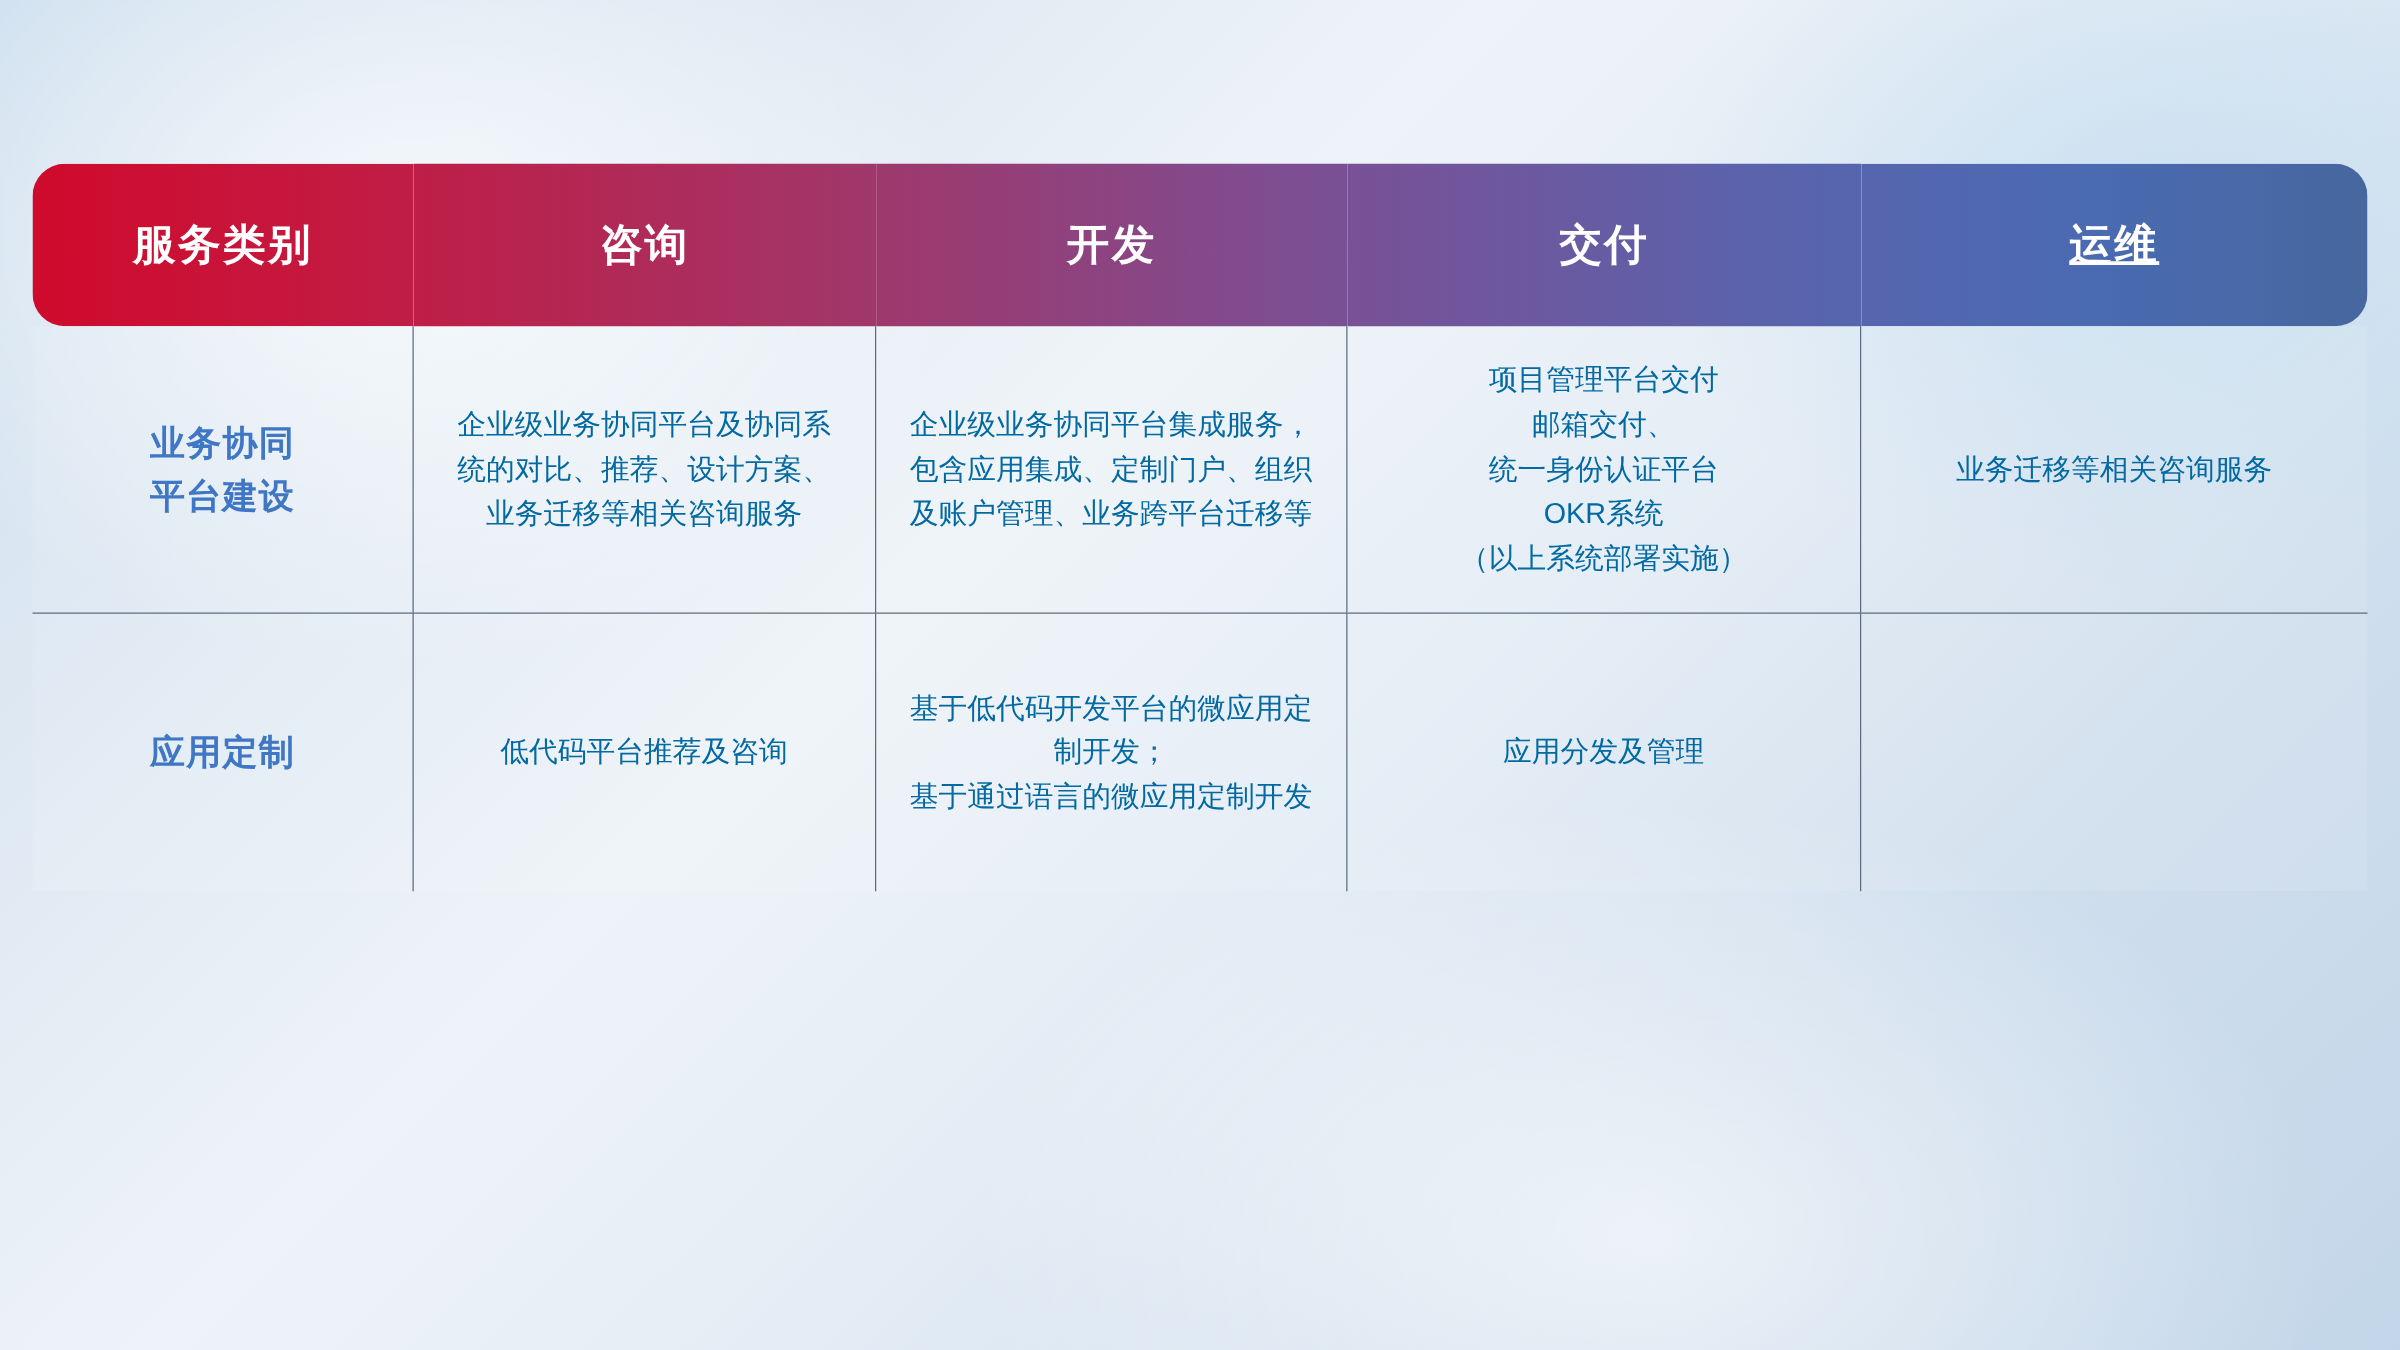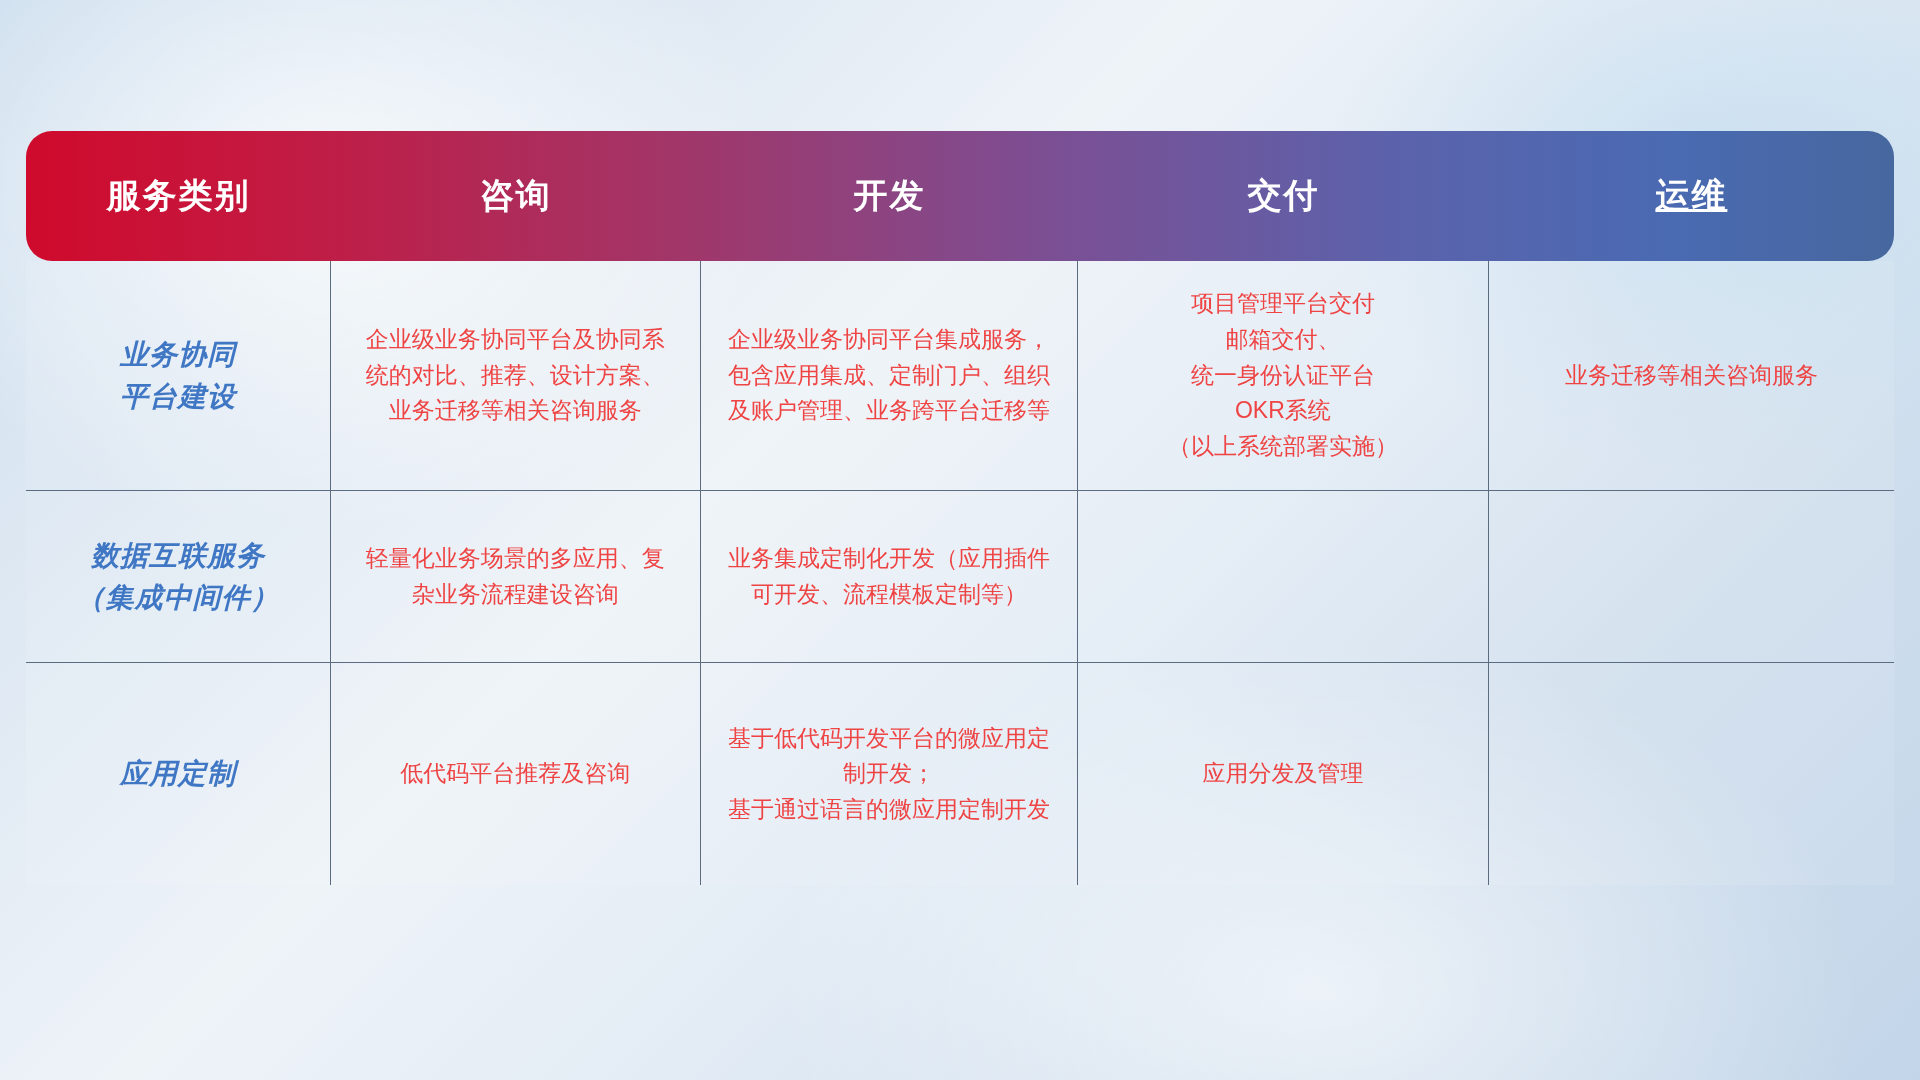--- a/index.html
+++ b/index.html
@@ -69,37 +69,36 @@
     border-radius: 17px;
   }
   .thead-left-round { border-top-left-radius: 26px; border-bottom-left-radius: 26px; }
   .thead-right-round { border-top-right-radius: 26px; border-bottom-right-radius: 26px; text-decoration: underline; }
 
   
   tbody td {
     vertical-align: middle;
     text-align: center;
     font-size: 23px;
-    color: #ef4444;
+    color: #0369a1;
     line-height: 1.55;
     padding: 14px 16px;
     border-right: 1.5px solid #5b6b80;
     border-bottom: 1.5px solid #5b6b80;
     background: rgba(255,255,255,0.10);
   }
   tbody tr td:last-child { border-right: none; }
   tbody tr:last-child td { border-bottom: none; }
 
   td.rowhead {
     color: #3f77c4;
     font-weight: bold;
     font-size: 28px;
     letter-spacing: 1px;
     line-height: 1.5;
-    font-style: italic;
   }
   .cell-text { white-space: pre-line; display: block; }
 
   .col-1 { width: 16.3%; }
   .col-2 { width: 19.8%; margin-top: 28px; }
   .col-3 { width: 20.2%; margin-top: 26px; }
   .col-4 { width: 22.0%; }
   .col-5 { width: 21.7%; }
 
   .r1 { height: 230px; }
@@ -144,40 +143,20 @@
           <span class="cell-text">项目管理平台交付
 邮箱交付、
 统一身份认证平台
 OKR系统
 （以上系统部署实施）</span>
         </td>
         <td>
           <span class="cell-text">业务迁移等相关咨询服务</span>
         </td>
       </tr>
-      <tr class="r2">
-        <td class="rowhead">
-          <span class="cell-text">数据互联服务
-（集成中间件）</span>
-        </td>
-        <td>
-          <span class="cell-text">轻量化业务场景的多应用、复
-杂业务流程建设咨询</span>
-        </td>
-        <td>
-          <span class="cell-text">业务集成定制化开发（应用插件
-可开发、流程模板定制等）</span>
-        </td>
-        <td>
-          <span class="cell-text"></span>
-        </td>
-        <td>
-          <span class="cell-text"></span>
-        </td>
-      </tr>
       <tr class="r3">
         <td class="rowhead">
           <span class="cell-text">应用定制</span>
         </td>
         <td>
           <span class="cell-text">低代码平台推荐及咨询</span>
         </td>
         <td>
           <span class="cell-text">基于低代码开发平台的微应用定
 制开发；

